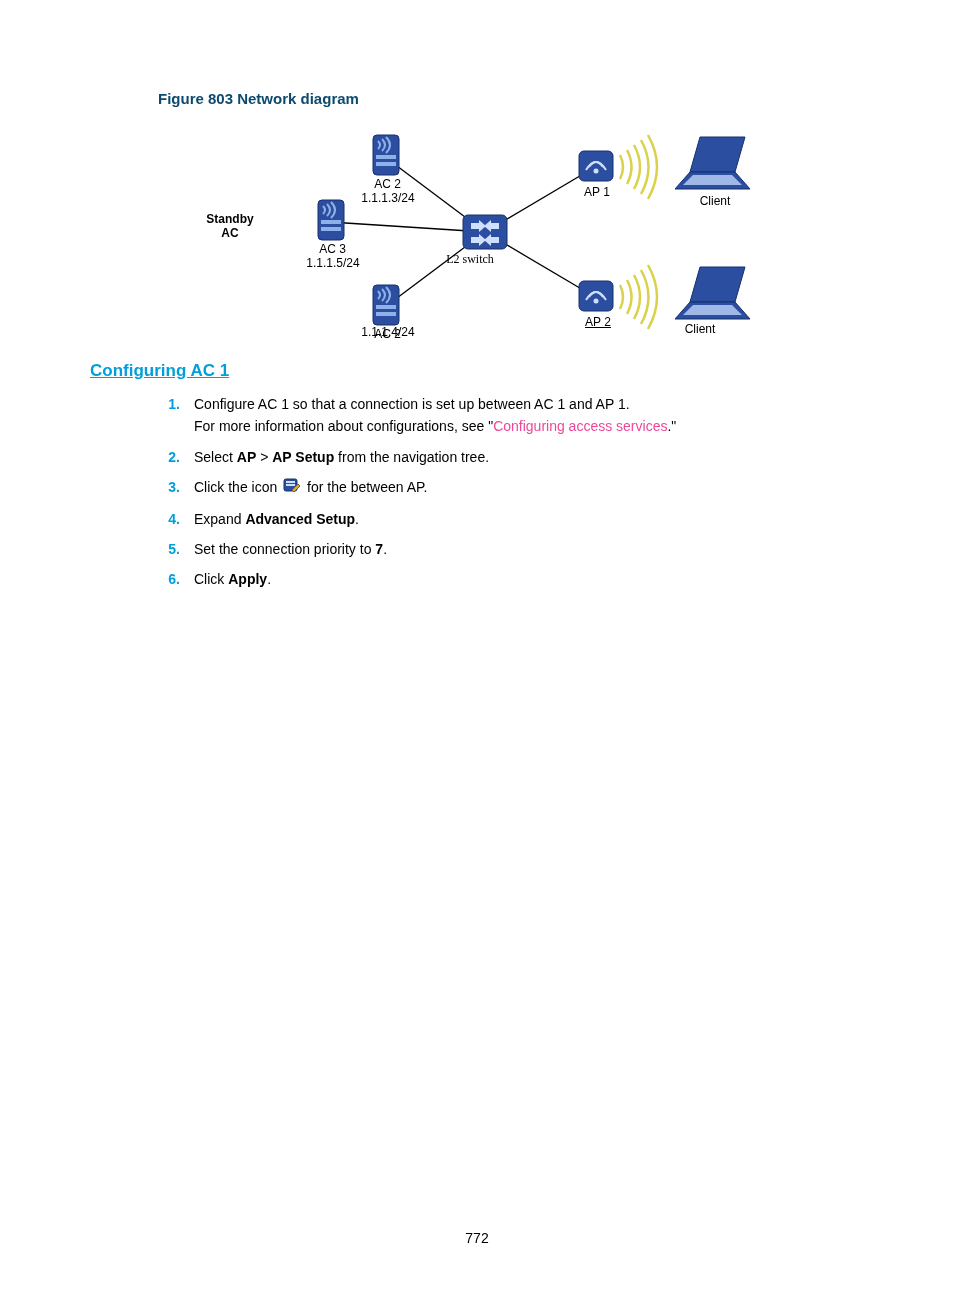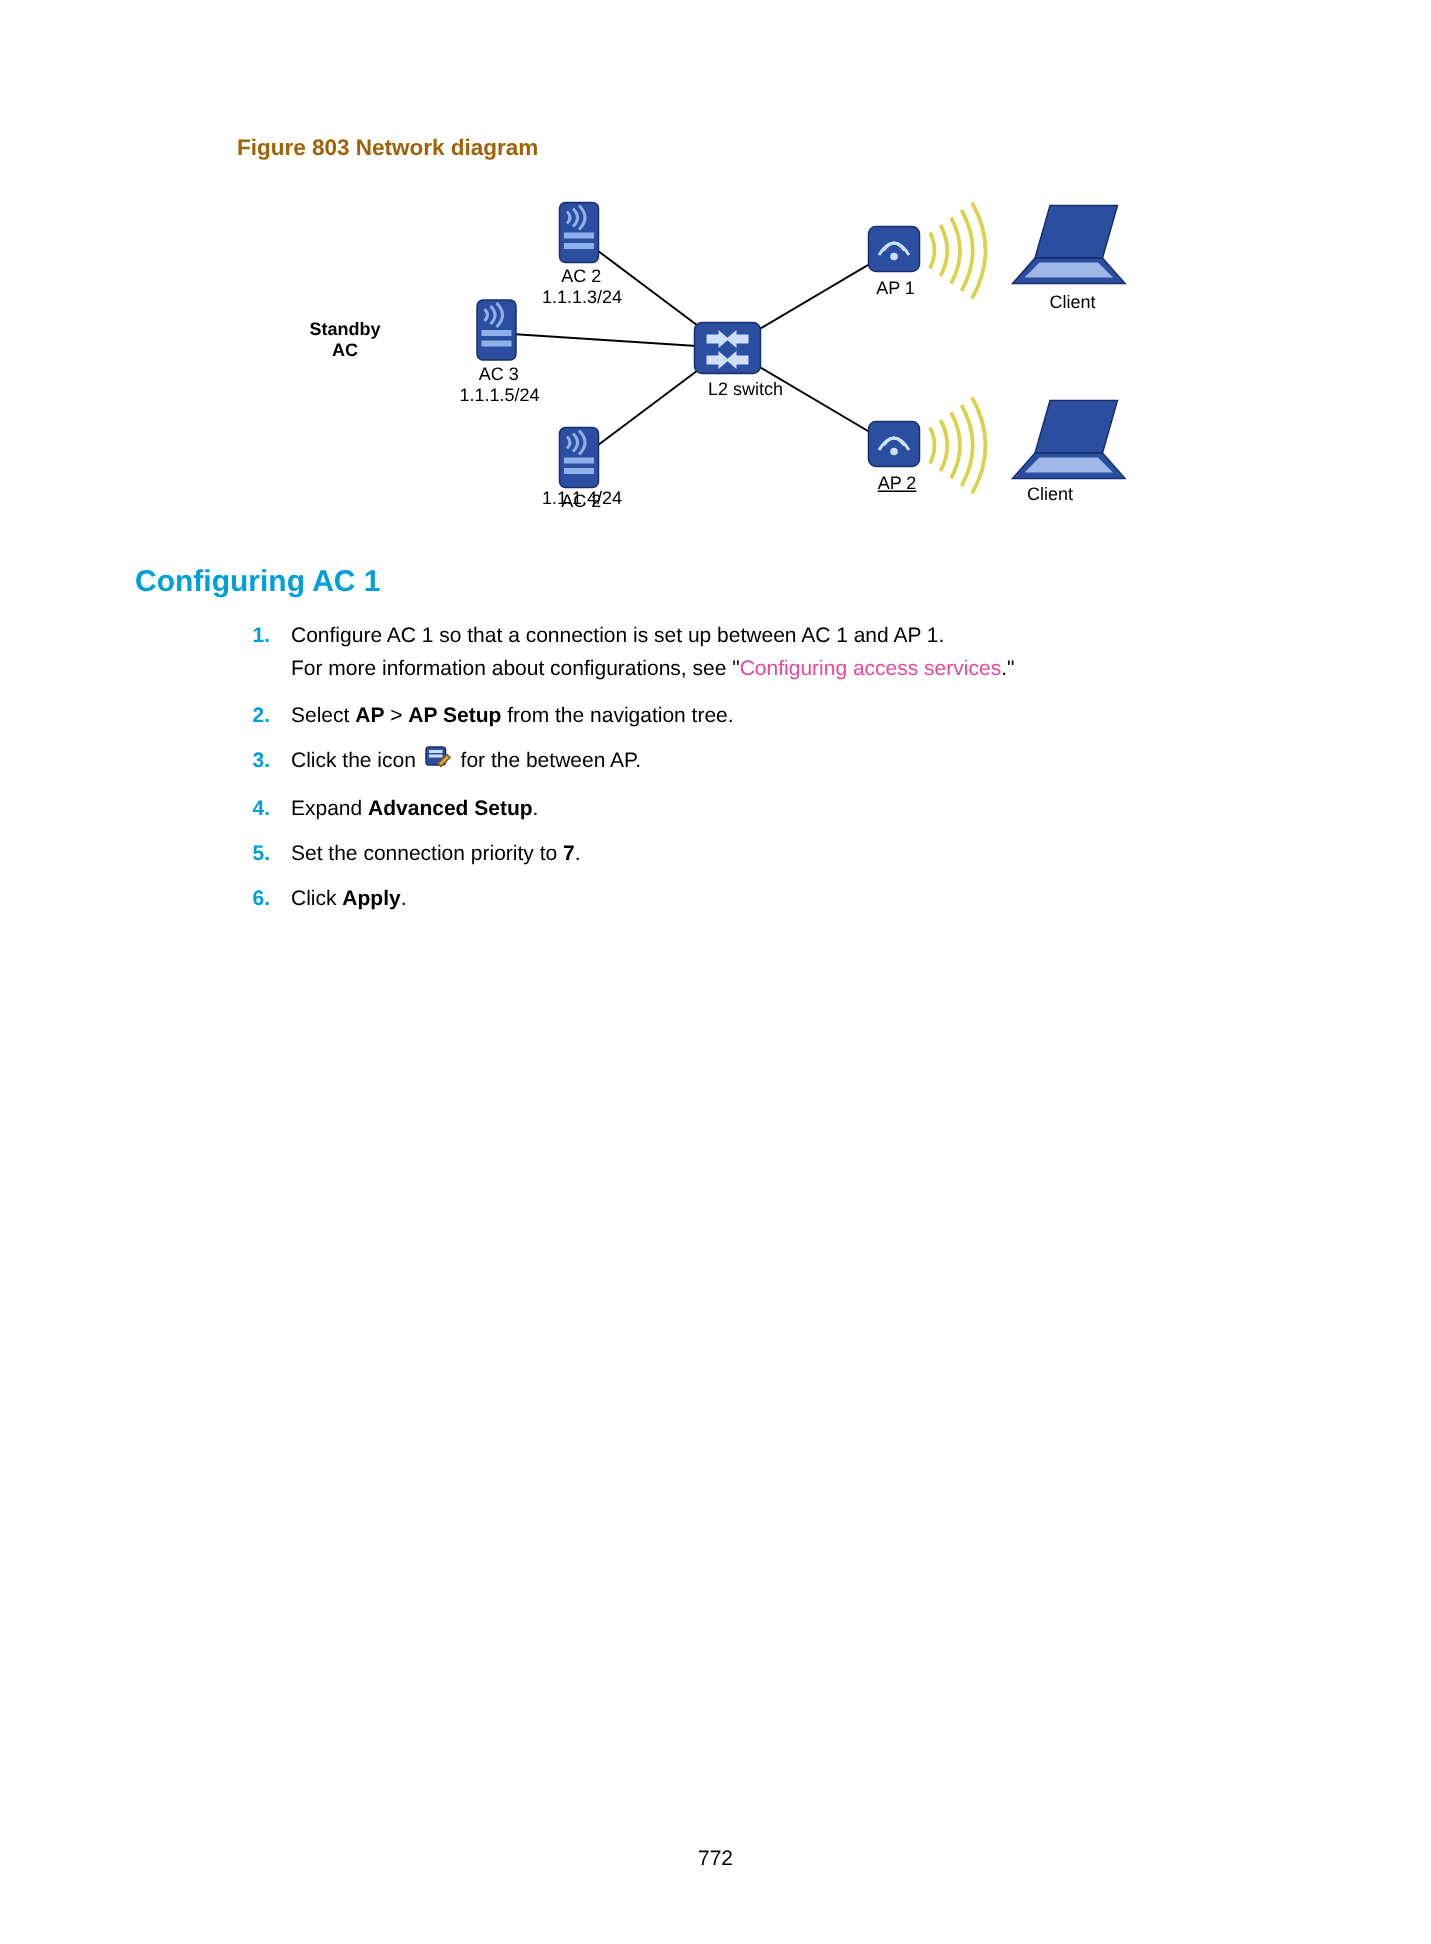--- a/index.html
+++ b/index.html
@@ -9,38 +9,39 @@
     background: #fff;
     margin: 0;
     width: 954px;
     height: 1296px;
     position: relative;
   }
   .page {
     padding: 90px 90px 0 90px;
   }
   .figure-caption {
-    color: #a16207;
+    color: #0c4a6e;
     font-weight: bold;
     font-size: 15px;
     margin-left: 68px;
     margin-bottom: 10px;
   }
   .diagram {
     margin-left: 85px;
     width: 620px;
     height: 230px;
     position: relative;
   }
   .section-heading {
     color: #009fda;
     font-weight: bold;
-    font-size: 20px;
-    margin-top: 30px;
+    font-size: 17px;
+    margin-top: 14px;
     margin-bottom: 12px;
+    text-decoration: underline;
   }
   ol.steps {
     margin: 0;
     padding: 0;
     list-style: none;
   }
   ol.steps > li {
     display: flex;
     margin-bottom: 8px;
     line-height: 1.6;
@@ -183,21 +184,21 @@
 
     
     <div class="dlabel bold" style="left:20px; top:95px; width:70px; white-space:pre-line;">Standby
 AC</div>
     <div class="dlabel" style="left:185px; top:60px; width:55px;">AC 2</div>
     <div class="dlabel" style="left:178px; top:74px; width:70px;">1.1.1.3/24</div>
     <div class="dlabel" style="left:130px; top:125px; width:55px;">AC 3</div>
     <div class="dlabel" style="left:123px; top:139px; width:70px;">1.1.1.5/24</div>
     <div class="dlabel" style="left:185px; top:210px; width:55px;">AC 2</div>
     <div class="dlabel" style="left:178px; top:208px; width:70px;">1.1.1.4/24</div>
-    <div class="dlabel" style="left:292px; top:135px; width:60px;">L2 switch</div>
+    <div class="dlabel" style="left:265px; top:135px; width:60px;font-family:Liberation Serif, serif;">L2 switch</div>
     <div class="dlabel" style="left:398px; top:68px; width:48px;">AP 1</div>
     <div class="dlabel" style="left:398px; top:198px; width:50px;text-decoration:underline;">AP 2</div>
     <div class="dlabel" style="left:515px; top:77px; width:50px;">Client</div>
     <div class="dlabel" style="left:500px; top:205px; width:50px;">Client</div>
   </div>
 
   <div class="section-heading">Configuring AC 1</div>
 
   <ol class="steps" id="steps-list">
       <li>

